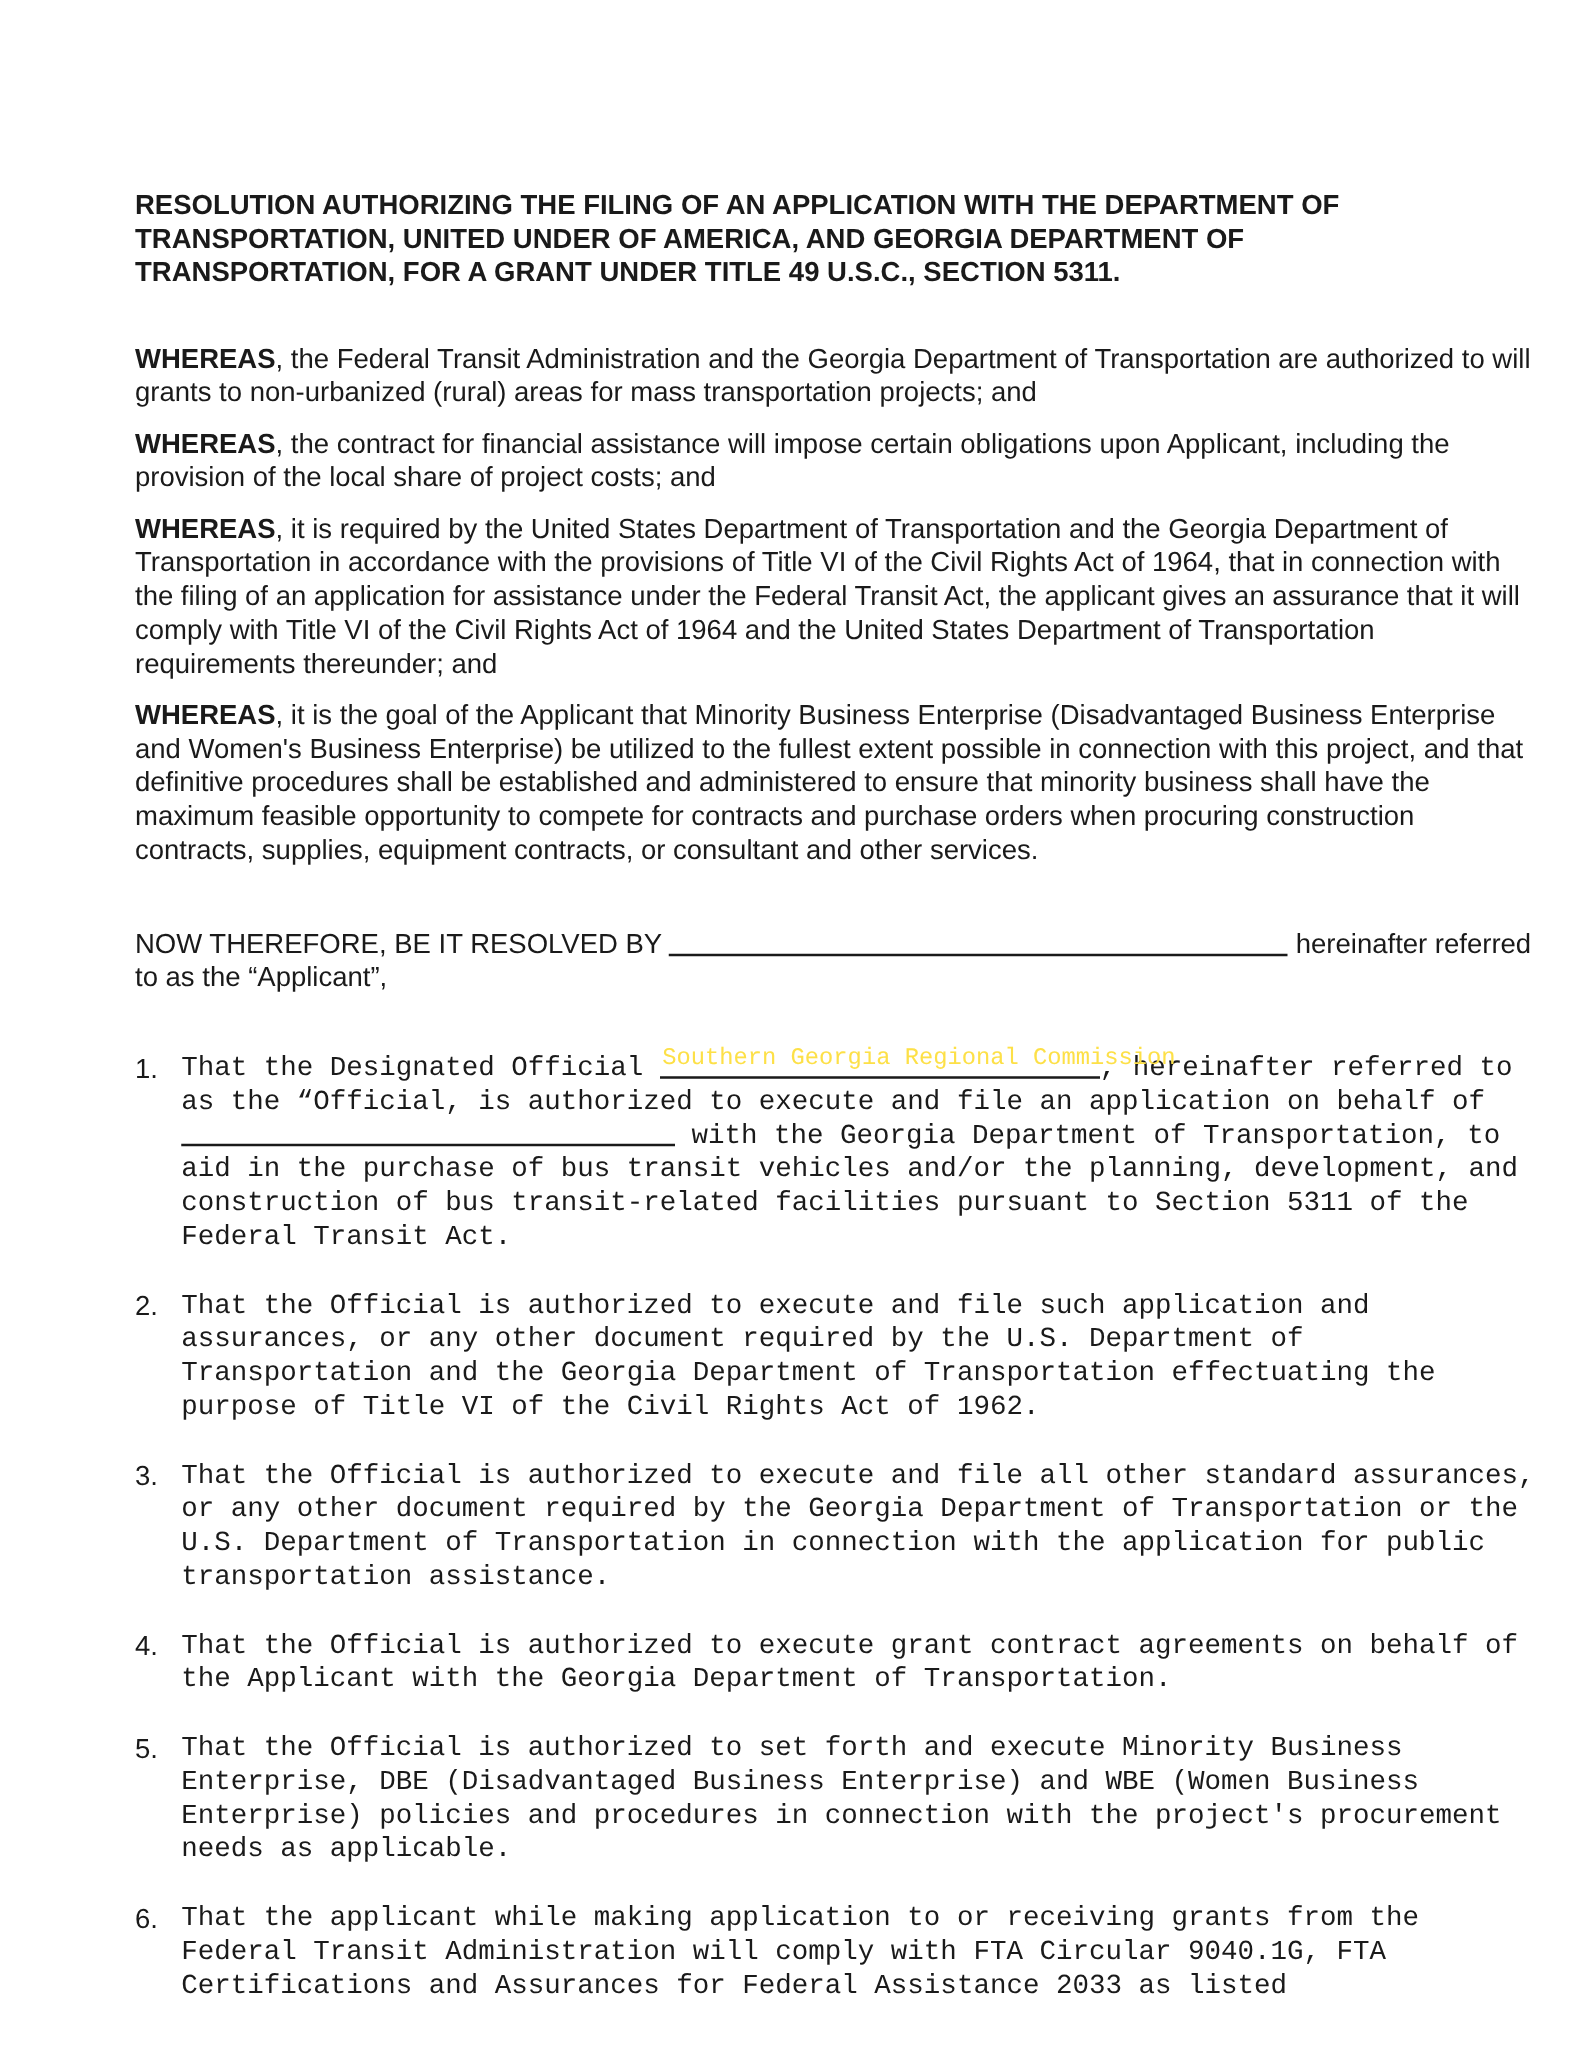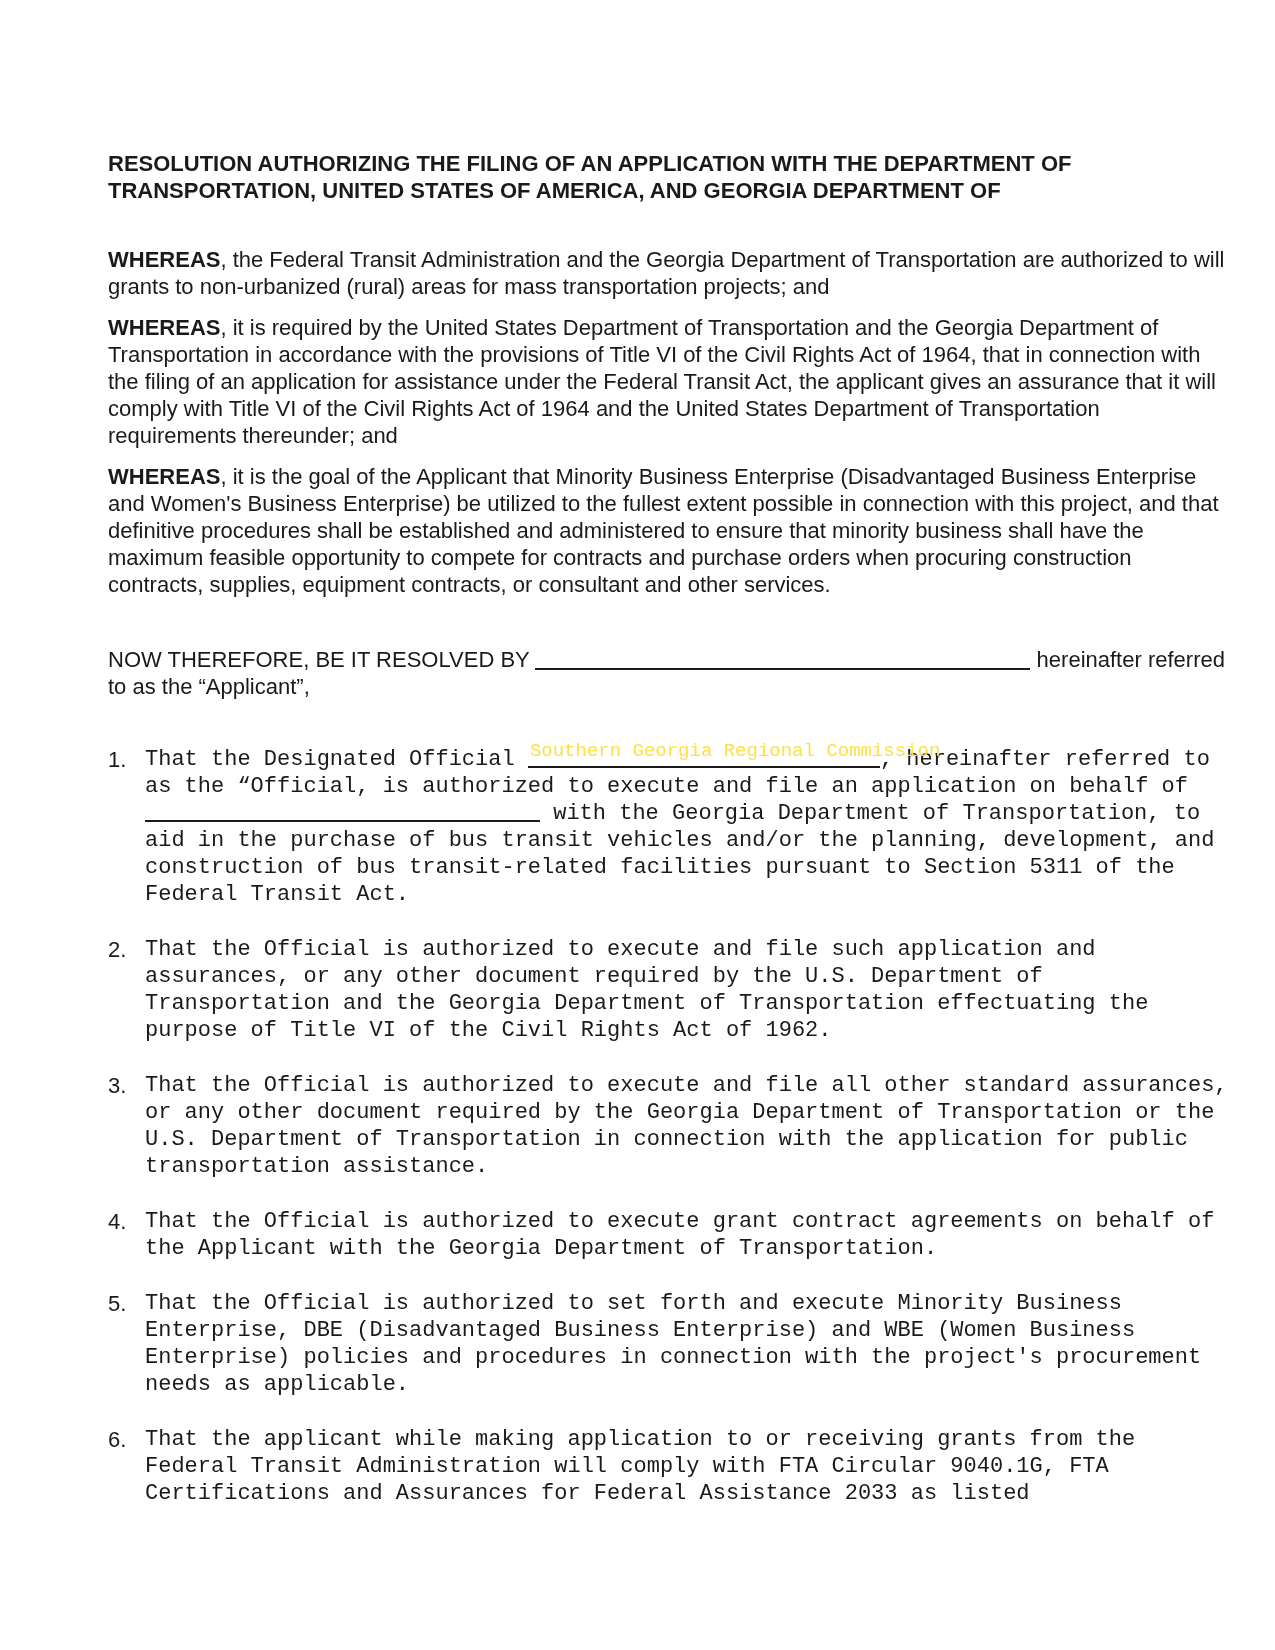--- a/index.html
+++ b/index.html
@@ -45,25 +45,27 @@
     color: #fde047;
   }
 </style>
 </head>
 <body>
 
 <div class="page">
 
   <div class="doc-title">
     <div>RESOLUTION AUTHORIZING THE FILING OF AN APPLICATION WITH THE DEPARTMENT OF</div>
-    <div>TRANSPORTATION, UNITED STATES OF AMERICA, AND GEORGIA DEPARTMENT OF</div>
+    <div>TRANSPORTATION, UNITED UNDER OF AMERICA, AND GEORGIA DEPARTMENT OF</div>
+    <div>TRANSPORTATION, FOR A GRANT UNDER TITLE 49 U.S.C., SECTION 5311.</div>
   </div>
 
   <p class="para"><span class="lead-bold">WHEREAS</span><span>, the Federal Transit Administration and the Georgia Department of Transportation are authorized to will grants to non-urbanized (rural) areas for mass transportation projects; and</span></p>
 
+  <p class="para"><span class="lead-bold">WHEREAS</span><span>, the contract for financial assistance will impose certain obligations upon Applicant, including the provision of the local share of project costs; and</span></p>
 
   <p class="para"><span class="lead-bold">WHEREAS</span><span>, it is required by the United States Department of Transportation and the Georgia Department of Transportation in accordance with the provisions of Title VI of the Civil Rights Act of 1964, that in connection with the filing of an application for assistance under the Federal Transit Act, the applicant gives an assurance that it will comply with Title VI of the Civil Rights Act of 1964 and the United States Department of Transportation requirements thereunder; and</span></p>
 
   <p class="para"><span class="lead-bold">WHEREAS</span><span>, it is the goal of the Applicant that Minority Business Enterprise (Disadvantaged Business Enterprise and Women's Business Enterprise) be utilized to the fullest extent possible in connection with this project, and that definitive procedures shall be established and administered to ensure that minority business shall have the maximum feasible opportunity to compete for contracts and purchase orders when procuring construction contracts, supplies, equipment contracts, or consultant and other services.</span></p>
 
   <p class="para para-now"><span>NOW THEREFORE, BE IT RESOLVED BY</span> <span class="blank blank-resolved"></span> <span>hereinafter referred to as the “Applicant”,</span></p>
 
   <div class="list">
 
     <div class="list-item">

